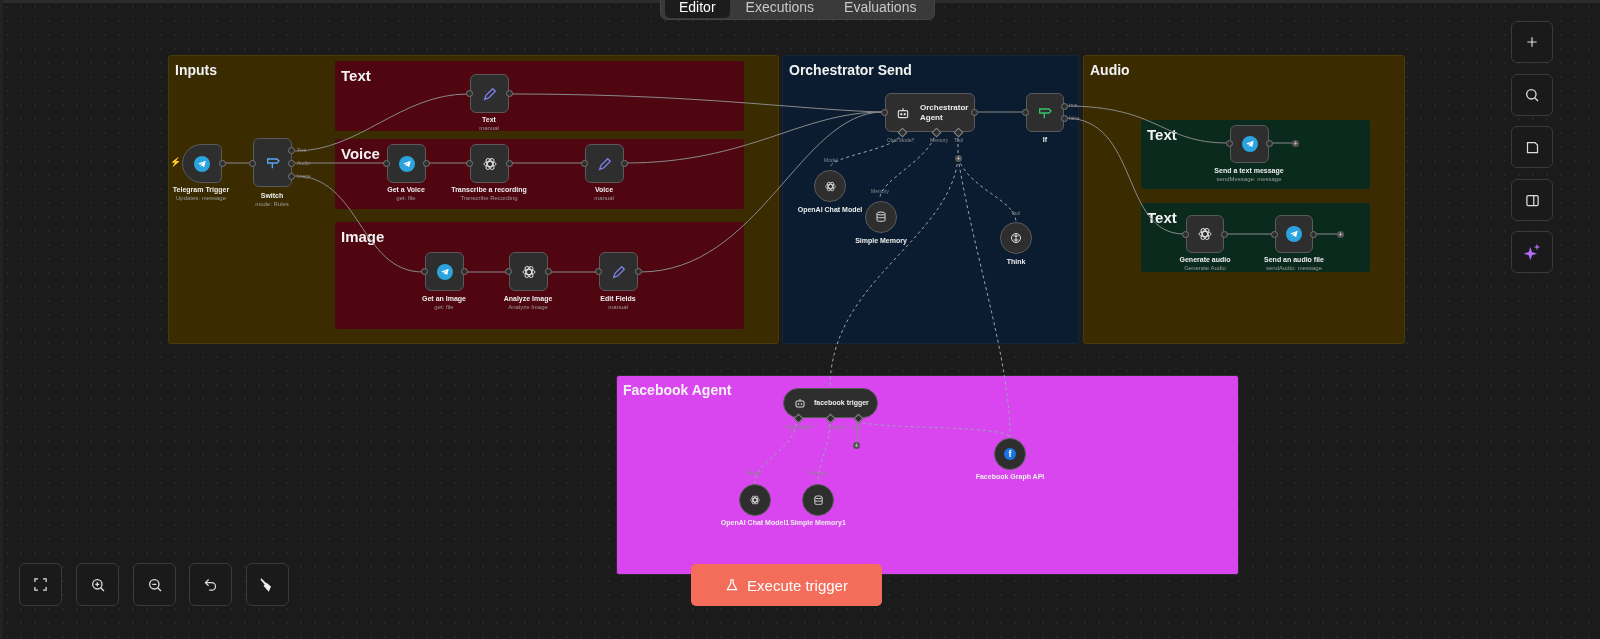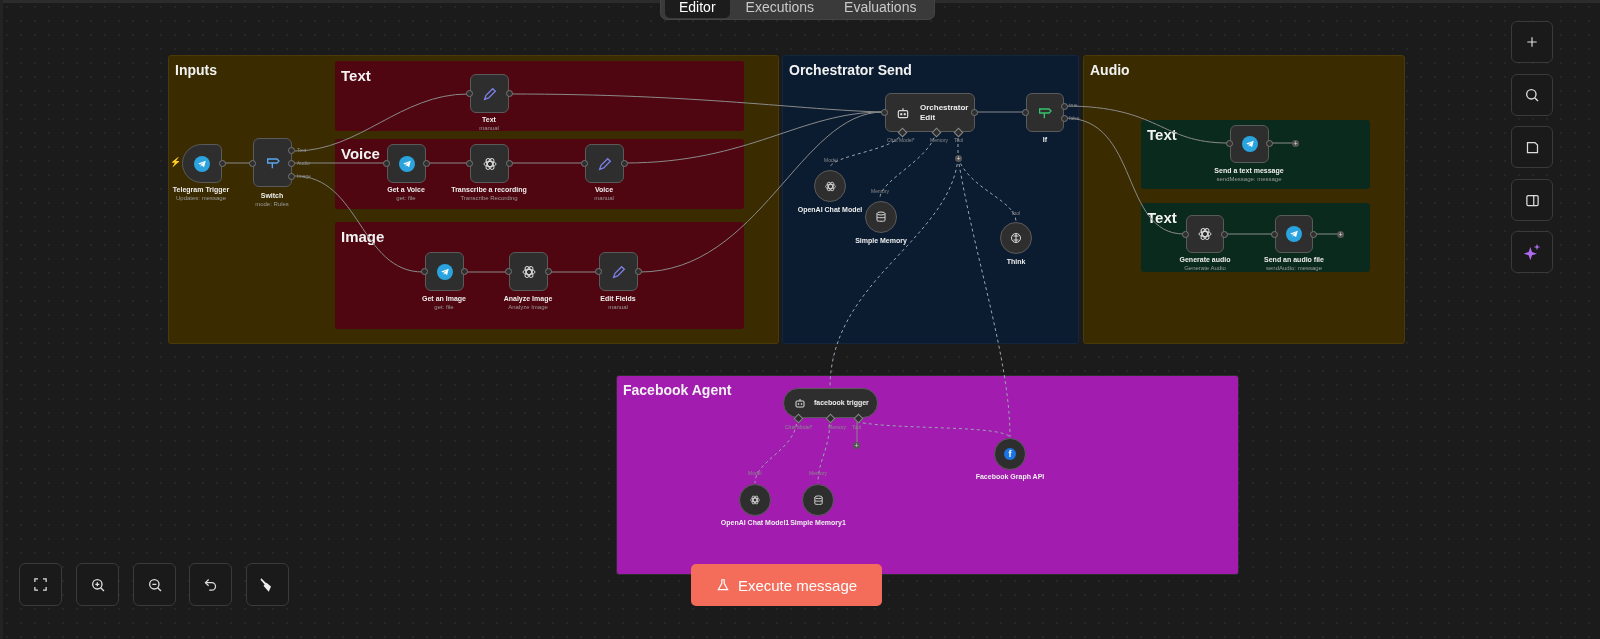--- a/index.html
+++ b/index.html
@@ -84,21 +84,21 @@
 </div>
 <div class="sticky big" style="left:1083px;top:55px;width:320px;height:287px;background:#3a2b00;border:1px solid #4a3a08;">
   <div class="title">Audio</div>
 </div>
 <div class="sticky sub" style="left:1141px;top:120px;width:229px;height:69px;background:#0b2a1e;">
   <div class="title">Text</div>
 </div>
 <div class="sticky sub" style="left:1141px;top:203px;width:229px;height:69px;background:#0b2a1e;">
   <div class="title">Text</div>
 </div>
-<div class="sticky big" style="left:616px;top:375px;width:621px;height:198px;background:#a21caf;border:1px solid #2c2c2c;">
+<div class="sticky big" style="left:616px;top:375px;width:621px;height:198px;background:#d946ef;border:1px solid #2c2c2c;">
   <div class="title">Facebook Agent</div>
 </div>
 
 <svg class="wires" width="1600" height="639">
   <g fill="none" stroke="#8a8a8a" stroke-width="1">
     <path d="M222 163 L251 163"></path>
     <path d="M295 151 C 360 151, 400 94, 468 94"></path>
     <path d="M295 163 L385 163"></path>
     <path d="M295 176 C 360 176, 360 272, 423 272"></path>
     <path d="M427 163 L468 163"></path>
@@ -240,21 +240,21 @@
 <div class="label" style="left:618px;top:295px;">Edit Fields</div>
 <div class="sublabel" style="left:618px;top:304px;">manual</div>
 
 <div class="node" style="left:885px;top:93px;width:90px;height:39px;justify-content:flex-start;padding-left:10px;gap:10px;">
   <svg width="14" height="14" viewBox="0 0 24 24" fill="none" stroke="#ddd" stroke-width="2">
       <rect x="4" y="8" width="16" height="12" rx="2"></rect>
       <path d="M12 4 V8"></path>
       <circle cx="9" cy="14" r="1"></circle>
       <circle cx="15" cy="14" r="1"></circle>
     </svg>
-  <div class="ntext"><span>Orchestrator</span><br><span>Edit</span></div>
+  <div class="ntext"><span>Orchestrator</span><br><span>Agent</span></div>
 </div>
 <div class="port" style="left:881px;top:109px;"></div>
 <div class="port" style="left:971px;top:109px;"></div>
 <div class="diamond" style="left:899px;top:129px;"></div>
 <div class="diamond" style="left:933px;top:129px;"></div>
 <div class="diamond" style="left:955px;top:129px;"></div>
 <div class="portlabel" style="left:887px;top:137px;">Chat Model*</div>
 <div class="portlabel" style="left:930px;top:137px;">Memory</div>
 <div class="portlabel" style="left:954px;top:137px;">Tool</div>
 <div class="plus-dot" style="left:955px;top:155px;">+</div>
@@ -440,14 +440,14 @@
   <svg width="18" height="18" viewBox="0 0 24 24" fill="#eee">
       <path d="M3 3 L10 10 L8 12 L2 5 Z"></path>
       <path d="M10 9 L16 14 L13 21 L6 13 Z"></path>
     </svg>
 </div>
 
 <div class="exec">
   <svg width="14" height="16" viewBox="0 0 24 24" fill="none" stroke="#fff" stroke-width="2">
       <path d="M9 3 H15 M10 3 V9 L4 20 H20 L14 9 V3"></path>
     </svg>
-  <span>Execute message</span>
+  <span>Execute trigger</span>
 </div>
 
 </body></html>

